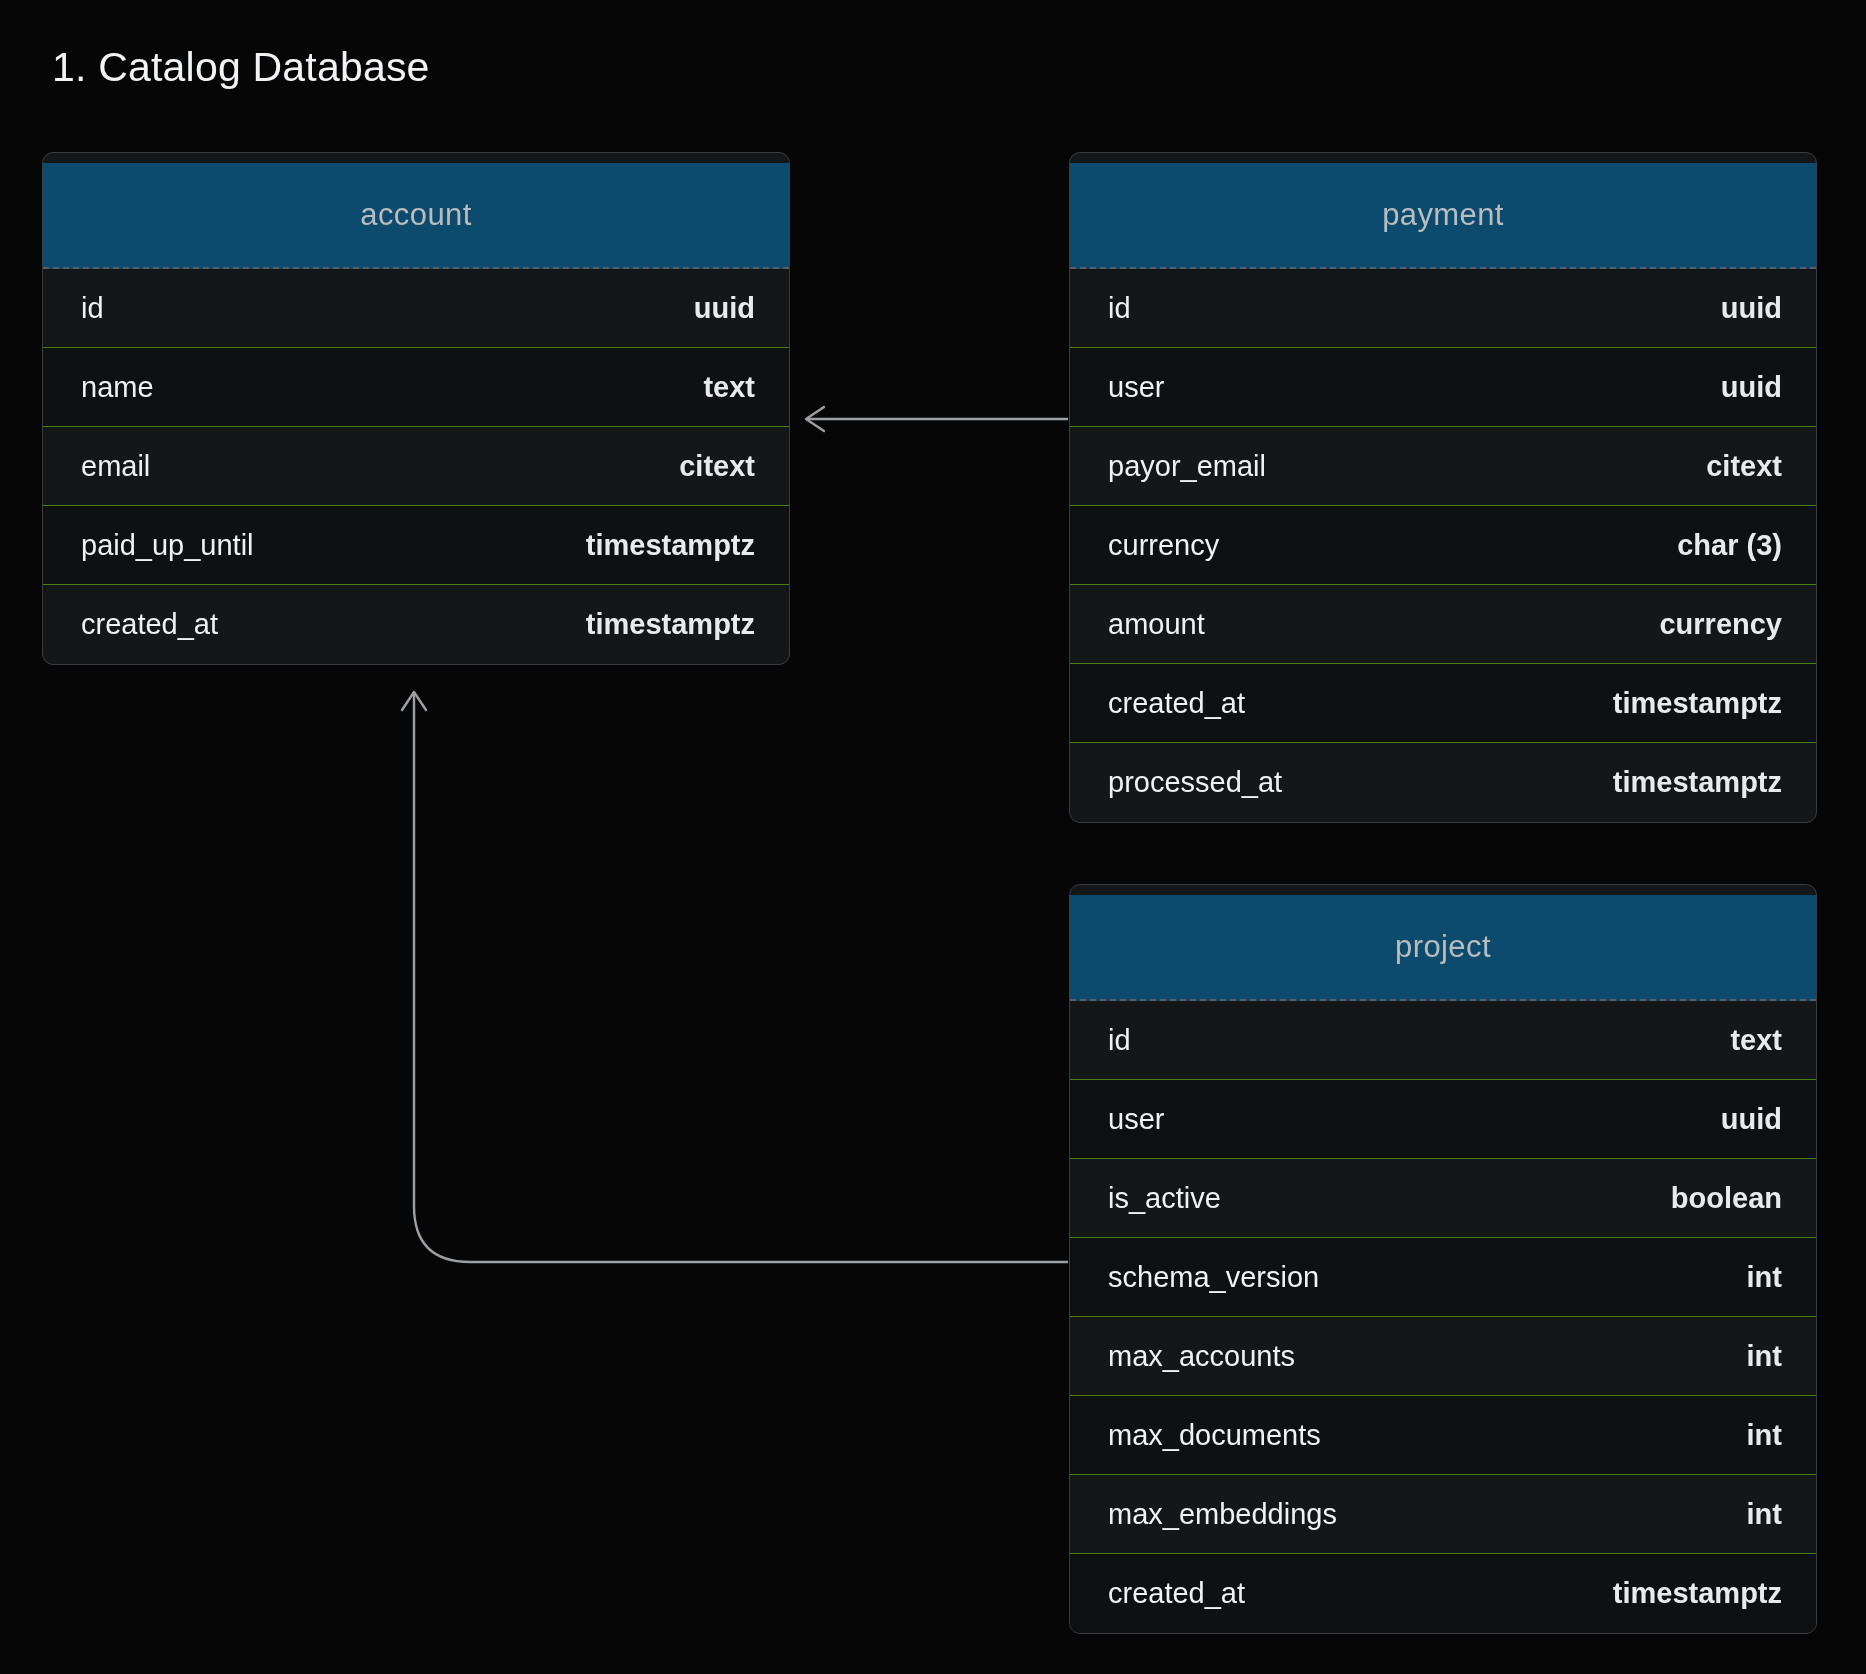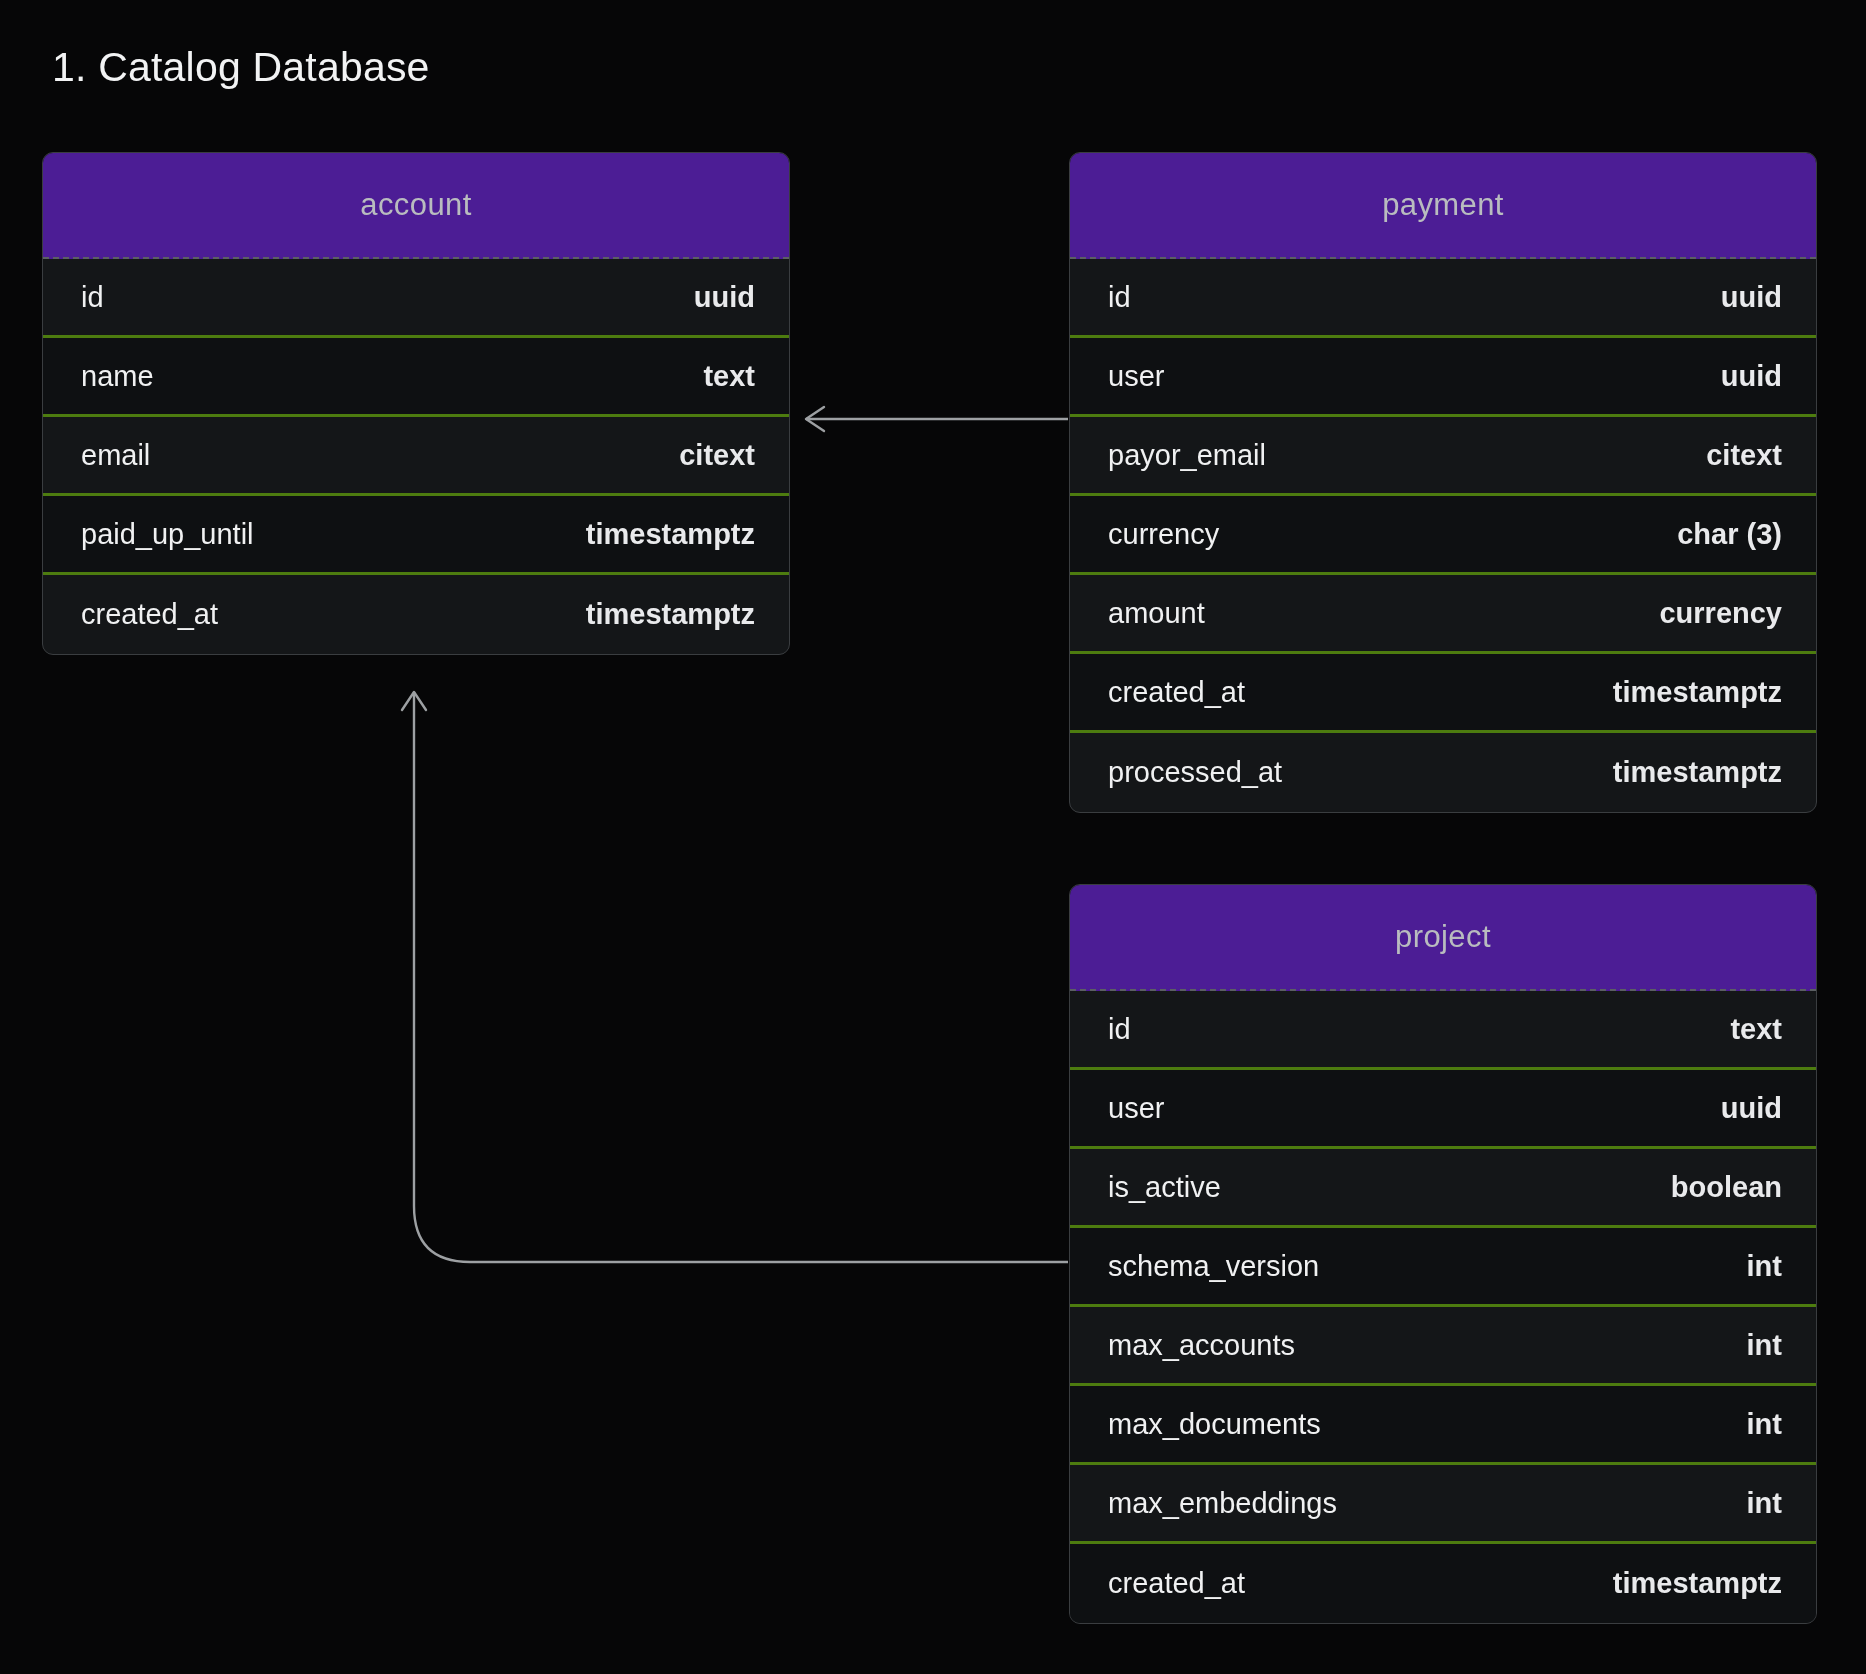--- a/index.html
+++ b/index.html
@@ -35,40 +35,41 @@
   .er-table {
     position: absolute;
     border: 1px solid #3a3d40;
     border-radius: 11px;
     background: #141618;
     overflow: hidden;
   }
 
   .er-table-header {
     height: 106px;
-    background: #4c1d95;
+    background: #0c4a6e;
     display: flex;
     align-items: center;
     justify-content: center;
     border-bottom: 2px dashed #5b5f63;
+    margin-top: 10px;
   }
 
   .er-table-name {
     font-size: 31px;
     color: #b9bcbf;
     letter-spacing: 0.4px;
   }
 
   .er-row {
     height: 79px;
     display: flex;
     align-items: center;
     justify-content: space-between;
     padding: 0 34px 0 38px;
-    border-bottom: 3px solid #4d7c0f;
+    border-bottom: 1px solid #4d7c0f;
   }
   .er-row:last-child { border-bottom: none; }
   .er-row.alt { background: #0e1012; }
 
   .er-col-name {
     font-size: 29px;
     color: #f0f1f2;
     white-space: nowrap;
   }
 

